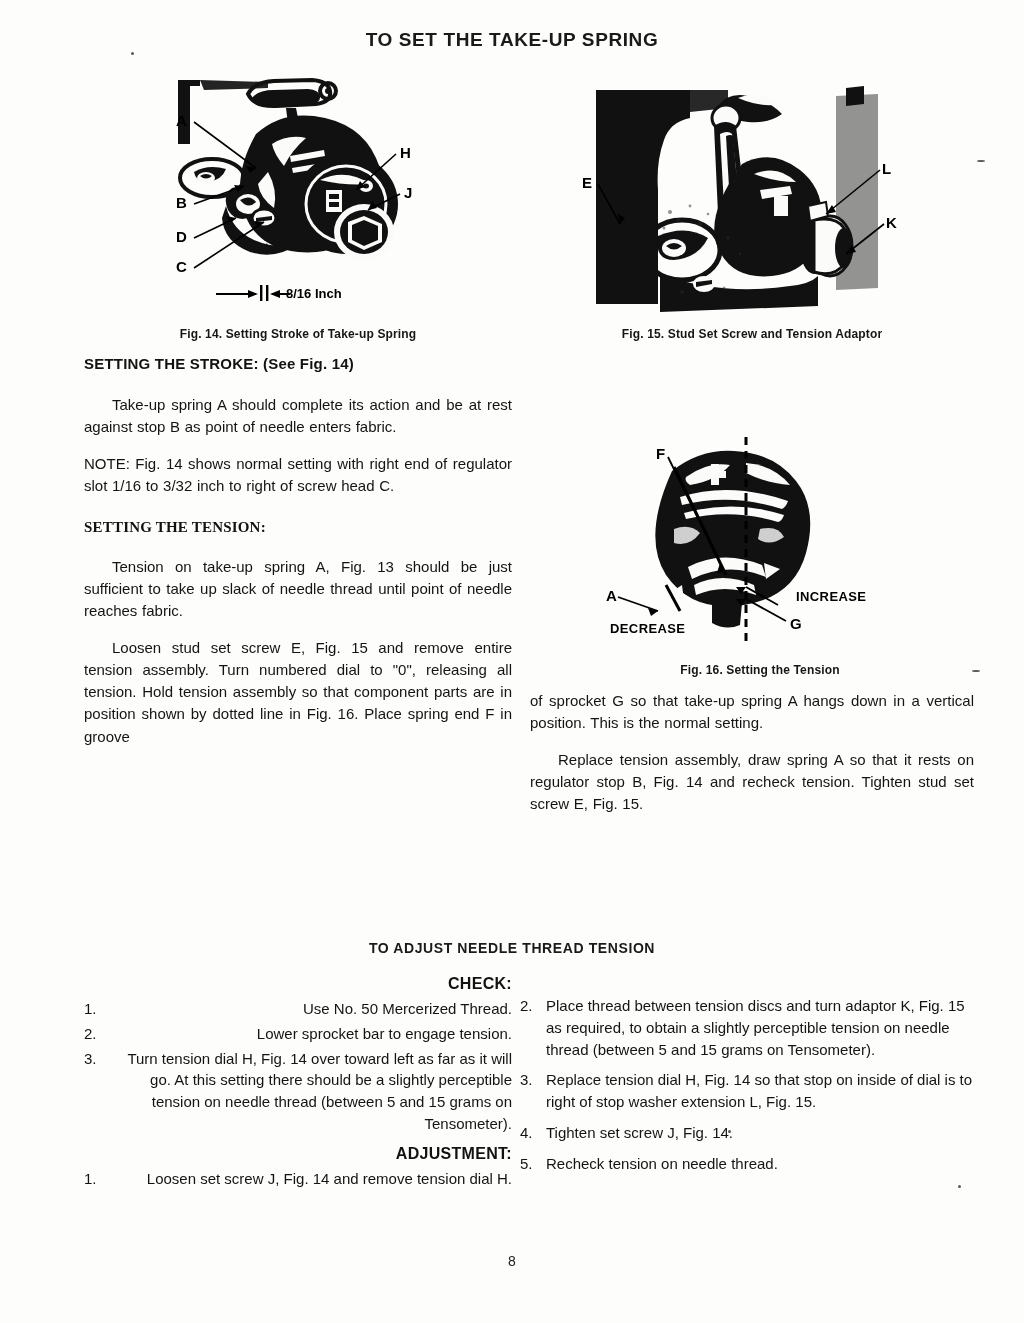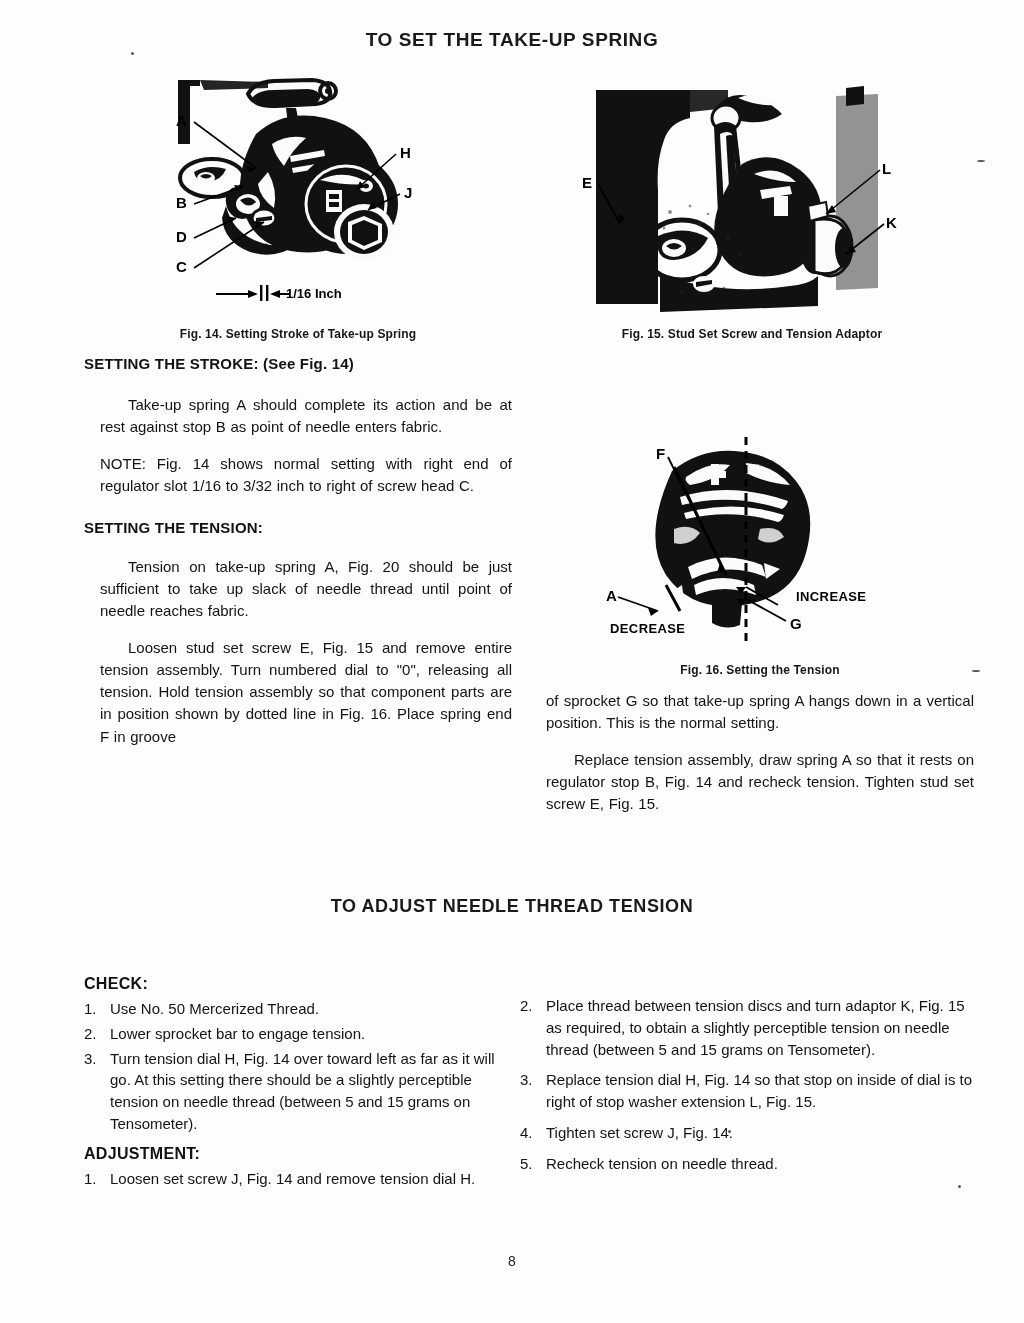--- a/index.html
+++ b/index.html
@@ -43,21 +43,21 @@
     position: absolute;
     text-align: center;
     font-size: 12px;
     font-weight: bold;
     letter-spacing: 0.15px;
     color: #161616;
   }
   p.body {
     font-size: 15px;
     line-height: 1.47;
-    margin: 0 0 15px 16px;
+    margin: 0 0 15px 0;
     text-align: justify;
     text-justify: inter-word;
     color: #141414;
     word-spacing: 0.5px;
   }
   p.body.indent { text-indent: 28px; }
 
   
   .col-left {
     position: absolute;
@@ -232,21 +232,21 @@
         <rect x="106" y="213" width="2.4" height="16"></rect>
       </g>
     </svg>
 
     <div class="fig-label" style="left:16px; top:40px;">A</div>
     <div class="fig-label" style="left:16px; top:122px;">B</div>
     <div class="fig-label" style="left:16px; top:156px;">D</div>
     <div class="fig-label" style="left:16px; top:186px;">C</div>
     <div class="fig-label" style="left:240px; top:72px;">H</div>
     <div class="fig-label" style="left:244px; top:112px;">J</div>
-    <div class="dim-text" style="left:126px; top:214px;">1/16 Inch</div>
+    <div class="dim-text" style="left:126px; top:214px;">8/16 Inch</div>
   </div>
 
   <div class="fig-caption" style="left:84px; top:327px; width:428px;">Fig. 14. Setting Stroke of Take-up Spring</div>
 
   <div class="figure" style="left:578px; top:78px; width:340px; height:236px;">
     <svg width="340" height="236" viewBox="0 0 340 236">
 
       <g fill="#111">
         <path d="M18 12 L112 12 L112 40 Q92 44 86 62 Q78 84 80 112 L80 226 L18 226 Z"></path>
         <path d="M112 12 L150 12 L150 30 L112 34 Z" opacity="0.9"></path>
@@ -378,35 +378,35 @@
   <div class="fig-caption" style="left:560px; top:663px; width:400px;">Fig. 16. Setting the Tension</div>
 
   <div class="col-left" id="stroke-block">
     <h2 class="section-title">SETTING THE STROKE: (See Fig. 14)</h2>
 
     <p class="body indent" style="margin-top:22px;">Take-up spring A should complete its action and be at rest against stop B as point of needle enters fabric.</p>
 
 
     <p class="body">NOTE: Fig. 14 shows normal setting with right end of regulator slot 1/16 to 3/32 inch to right of screw head C.</p>
 
-    <h2 class="section-title" style="margin-top:22px;">SETTING THE TENSION:</h2>
-
-    <p class="body indent" style="margin-top:20px;">Tension on take-up spring A, Fig. 20 should be just sufficient to take up slack of needle thread until point of needle reaches fabric.</p>
+    <h2 class="section-title" style="margin-top:22px;font-family:Liberation Serif, serif;">SETTING THE TENSION:</h2>
+
+    <p class="body indent" style="margin-top:20px;">Tension on take-up spring A, Fig. 13 should be just sufficient to take up slack of needle thread until point of needle reaches fabric.</p>
 
     <p class="body indent">Loosen stud set screw E, Fig. 15 and remove entire tension assembly. Turn numbered dial to "0", releasing all tension. Hold tension assembly so that component parts are in position shown by dotted line in Fig. 16. Place spring end F in groove</p>
   </div>
 
   <div class="col-right" id="tension-right-block">
     <p class="body">of sprocket G so that take-up spring A hangs down in a vertical position. This is the normal setting.</p>
     <p class="body indent">Replace tension assembly, draw spring A so that it rests on regulator stop B, Fig. 14 and recheck tension. Tighten stud set screw E, Fig. 15.</p>
   </div>
 
-  <div class="main-title" style="top:896px; font-size:18px;">TO ADJUST NEEDLE THREAD TENSION</div>
-
-  <div class="col-left" style="top:975px;">
+  <div class="main-title" style="top:940px; font-size:14px;">TO ADJUST NEEDLE THREAD TENSION</div>
+
+  <div class="col-left" style="top:975px;text-align:right;">
     <div class="list-heading">CHECK:</div>
 
     <ol class="numlist">
       <li>
         <span class="num">1.</span>
         <span>Use No. 50 Mercerized Thread.</span>
       </li>
       <li>
         <span class="num">2.</span>
         <span>Lower sprocket bar to engage tension.</span>

